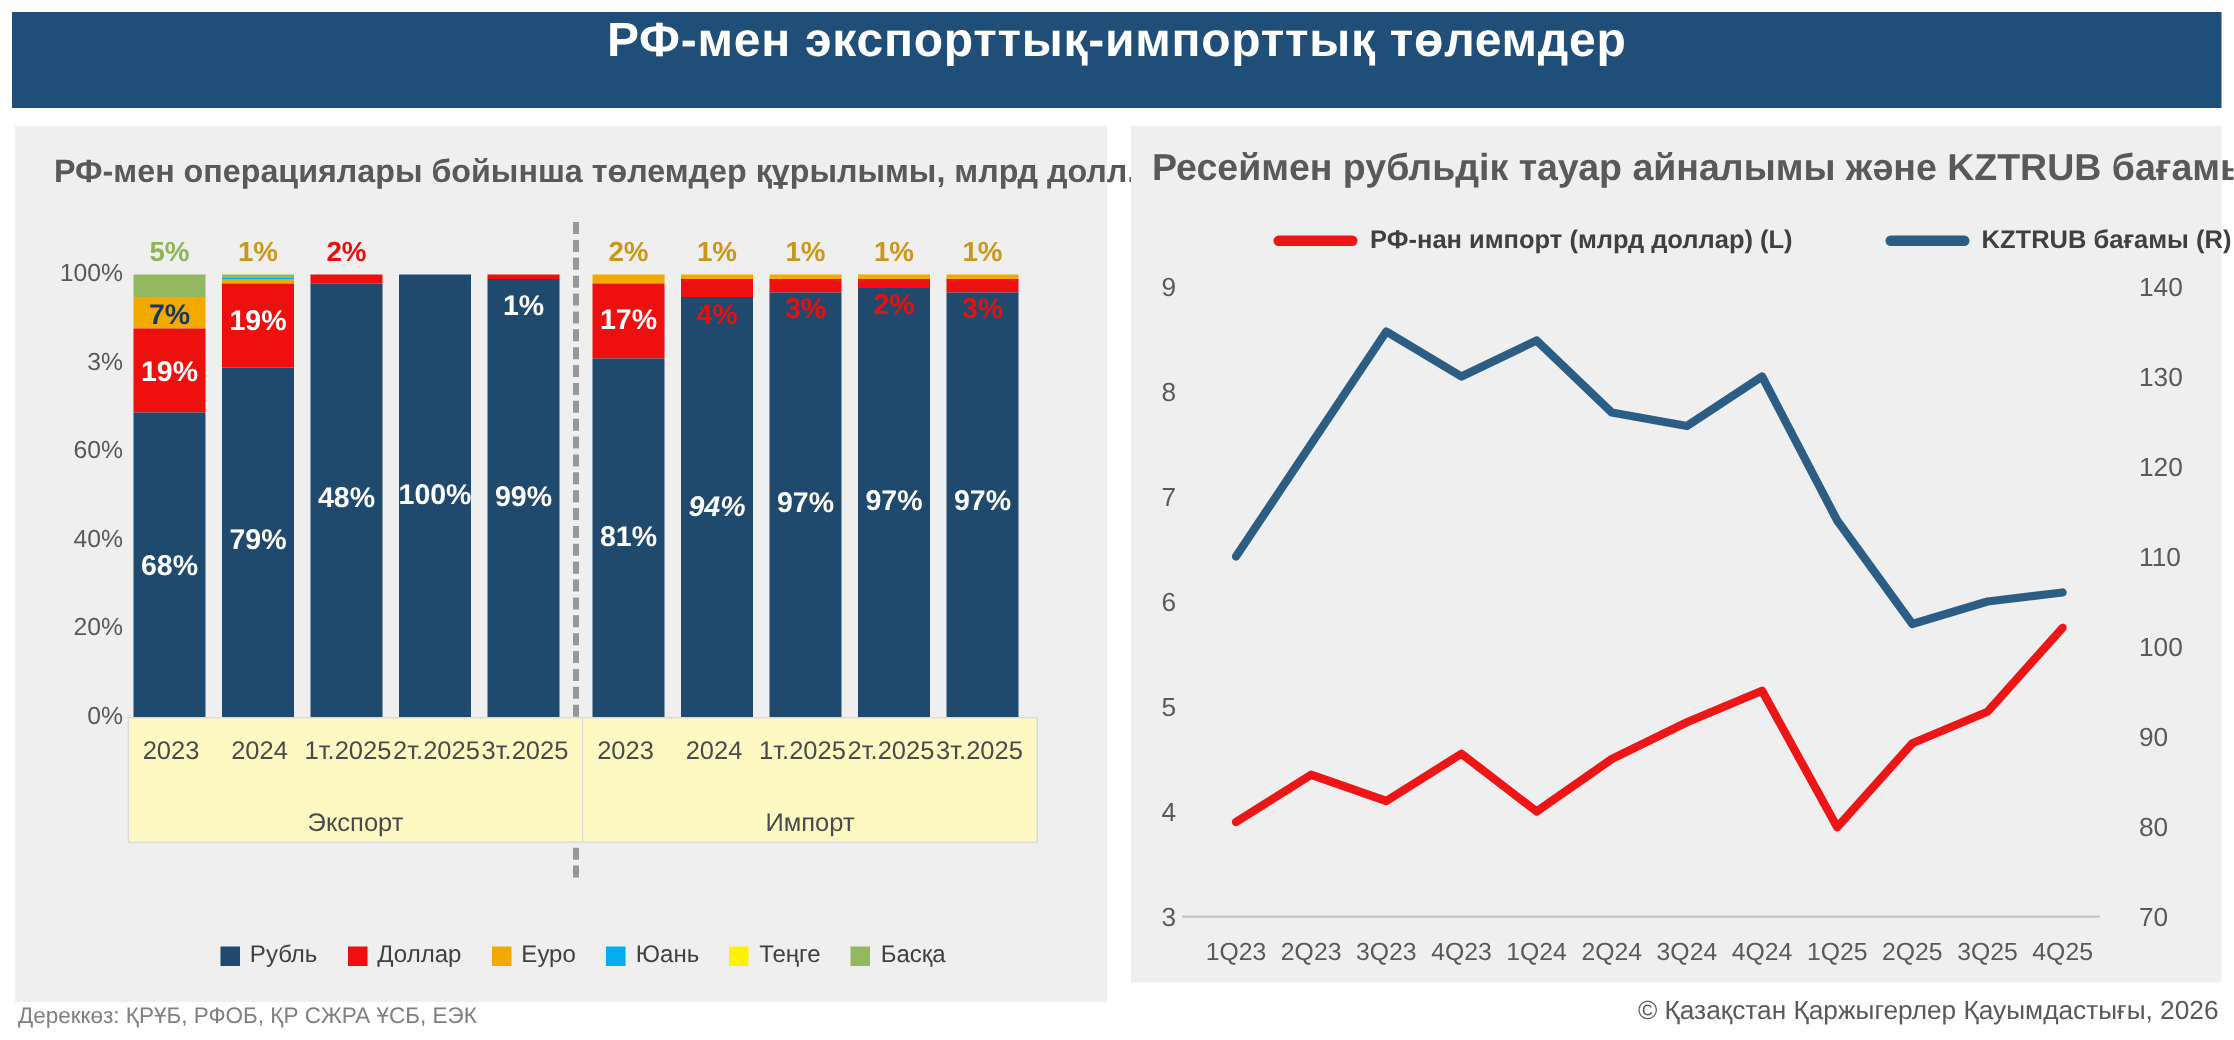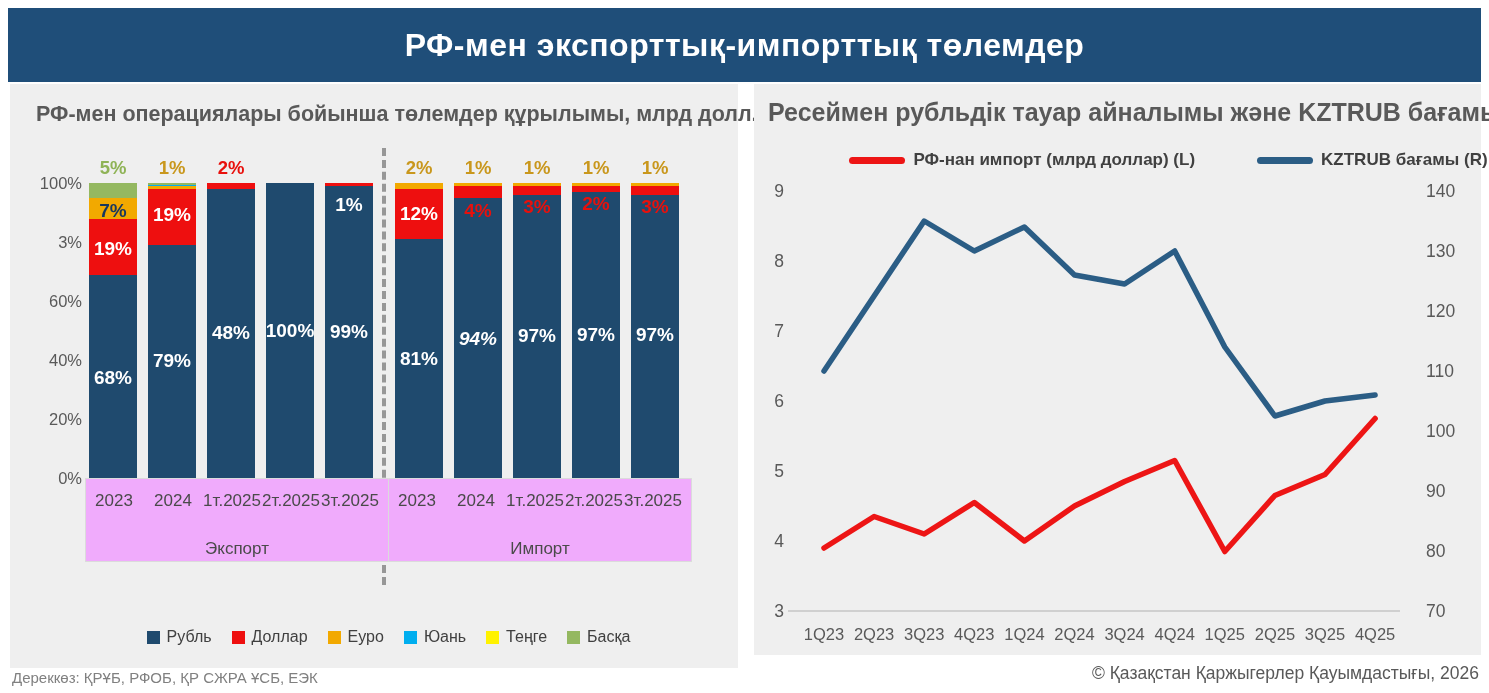--- a/index.html
+++ b/index.html
@@ -1,21 +1,21 @@
 <!DOCTYPE html>
 <html><head>
 <meta charset="utf-8">
 <style>
   html,body{margin:0;padding:0;background:#ffffff;width:1489px;height:693px;overflow:hidden;
     font-family:"Liberation Sans","DejaVu Sans",sans-serif;}
   .page{position:relative;width:1489px;height:693px;background:#ffffff;}
 
   
-  .banner{position:absolute;left:8px;top:8px;width:1473px;height:74px;background:#1F4E79;
-    display:flex;align-items:center;justify-content:center;}
+  .banner{position:absolute;left:8px;top:8px;width:1473px;height:64px;background:#1F4E79;
+    display:flex;align-items:flex-start;justify-content:center;}
   .banner h1{margin:0;color:#ffffff;font-size:32px;font-weight:600;letter-spacing:.5px;}
 
   
   .panel{position:absolute;background:#EFEFEF;}
   .panel-left{left:10px;top:84px;width:728px;height:584px;}
   .panel-right{left:754px;top:84px;width:727px;height:571px;}
   .panel-title{position:absolute;color:#595959;font-weight:600;margin:0;white-space:nowrap;}
   .panel-left .panel-title{left:26px;top:18px;font-size:21.5px;}
   .panel-right .panel-title{left:14px;top:14px;font-size:25px;}
 
@@ -27,21 +27,21 @@
   .bar{position:absolute;bottom:0;width:48px;height:100%;display:flex;
     flex-direction:column-reverse;}
   .bar-segment{width:100%;}
   .bar-label{position:absolute;left:50%;transform:translate(-50%,50%);
     font-size:19px;font-weight:700;white-space:nowrap;}
   .bar-top-label{position:absolute;left:50%;bottom:calc(100% + 4px);
     transform:translateX(-50%);font-size:18.5px;font-weight:700;white-space:nowrap;}
   .divider{position:absolute;left:372px;top:64px;height:437px;width:0;
     border-left:4px dashed #979797;}
   .axis-strip{position:absolute;left:75px;top:394px;width:607px;height:84px;display:flex;}
-  .axis-group{position:relative;flex:1;background:#f0abfc;border:1px solid #DBDBDB;}
+  .axis-group{position:relative;flex:1;background:#fef9c3;border:1px solid #DBDBDB;}
   .axis-group + .axis-group{border-left:none;}
   .cat-label{position:absolute;top:12px;transform:translateX(-50%);
     font-size:17px;color:#4a4a4a;white-space:nowrap;}
   .group-label{position:absolute;left:0;right:0;top:49px;text-align:center;
     font-size:17px;color:#4a4a4a;margin-top:11px;}
   .bar-legend{position:absolute;left:75px;top:544px;width:607px;display:flex;
     justify-content:center;gap:20px;}
   .legend-item{display:flex;align-items:center;gap:7px;}
   .legend-swatch{width:13px;height:13px;}
   .legend-item span.lab{font-size:16px;color:#404040;}
@@ -113,21 +113,21 @@
           <div class="bar-segment" style="height: 99%; background: rgb(31, 74, 110);"></div>
           <div class="bar-segment" style="height: 1%; background: rgb(238, 15, 15);"></div>
           <div class="bar-label" style="bottom: 49.5%; color: rgb(255, 255, 255); margin-top: 45px;">99%</div>
           <div class="bar-label" style="bottom: 92.5%; color: rgb(255, 255, 255);">1%</div>
         </div>
         <div class="bar" style="left: 310px;">
           <div class="bar-segment" style="height: 81%; background: rgb(31, 74, 110);"></div>
           <div class="bar-segment" style="height: 17%; background: rgb(238, 15, 15);"></div>
           <div class="bar-segment" style="height: 2%; background: rgb(242, 169, 0);"></div>
           <div class="bar-label" style="bottom: 40.5%; color: rgb(255, 255, 255);">81%</div>
-          <div class="bar-label" style="bottom: 89.5%; color: rgb(255, 255, 255);">12%</div>
+          <div class="bar-label" style="bottom: 89.5%; color: rgb(255, 255, 255);">17%</div>
           <div class="bar-top-label" style="color: rgb(201, 151, 28);">2%</div>
         </div>
         <div class="bar" style="left: 369px;">
           <div class="bar-segment" style="height: 94.9495%; background: rgb(31, 74, 110);"></div>
           <div class="bar-segment" style="height: 4.0404%; background: rgb(238, 15, 15);"></div>
           <div class="bar-segment" style="height: 1.0101%; background: rgb(242, 169, 0);"></div>
           <div class="bar-label" style="bottom: 47%; color: rgb(255, 255, 255); font-style: italic;">94%</div>
           <div class="bar-label" style="bottom: 90.5%; color: rgb(232, 16, 12);">4%</div>
           <div class="bar-top-label" style="color: rgb(201, 151, 28);">1%</div>
         </div>

